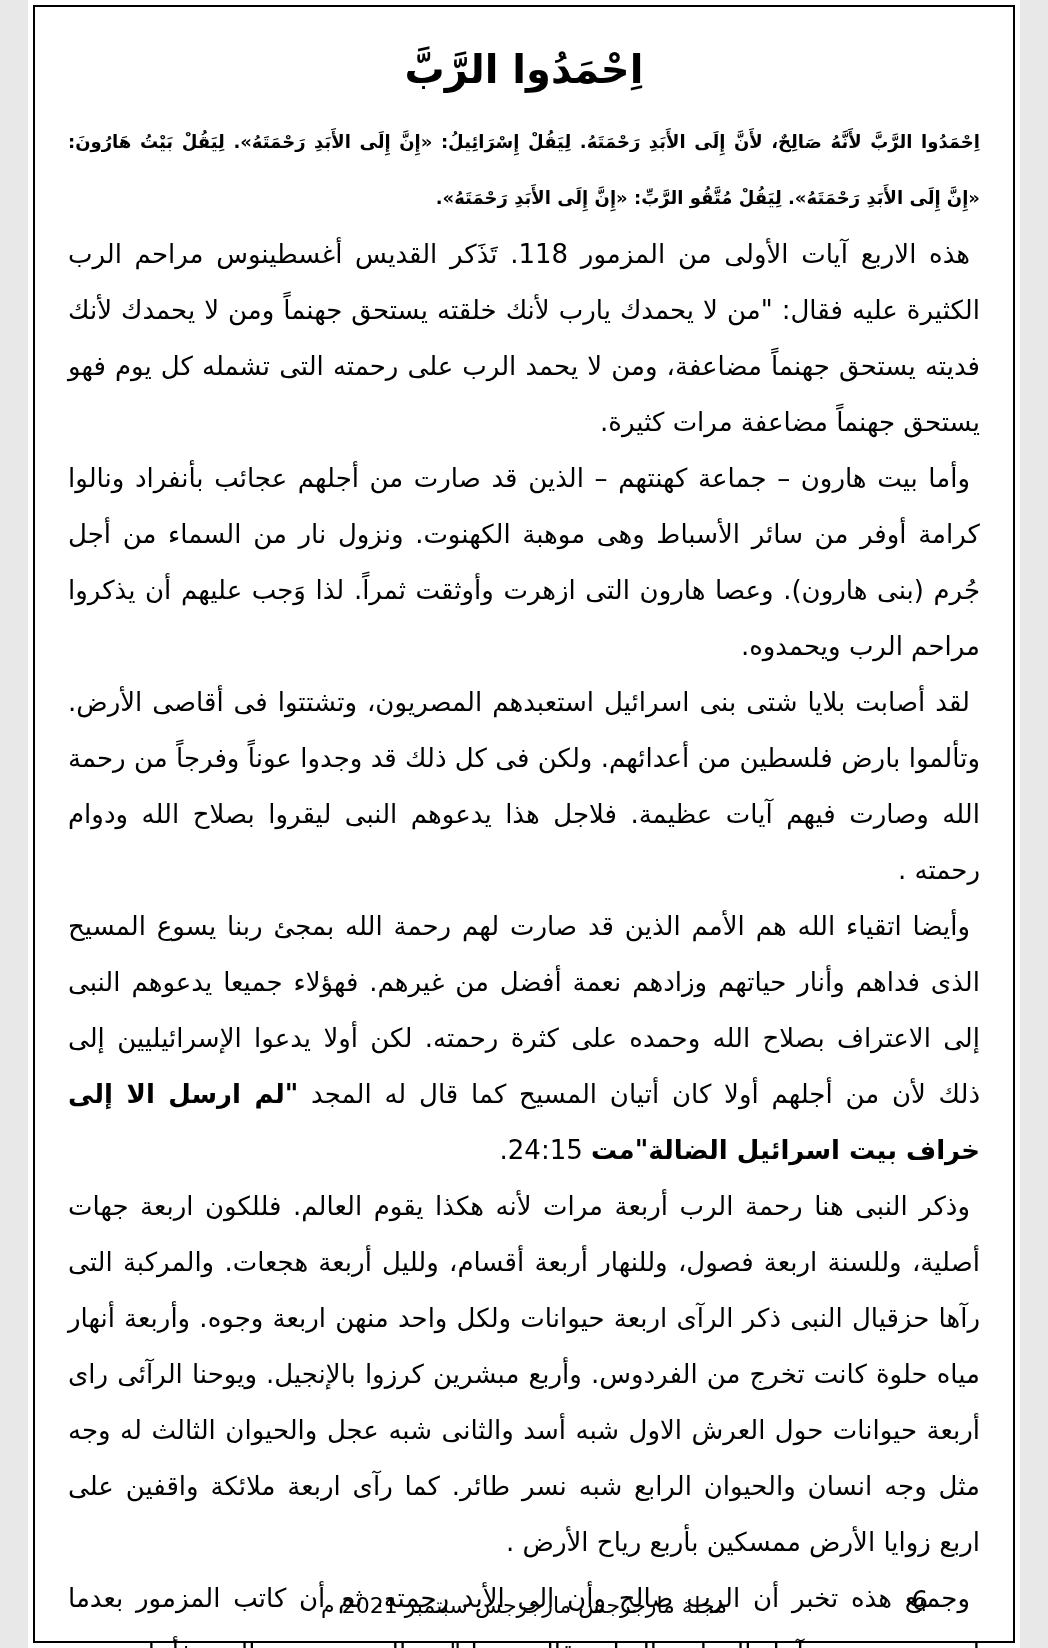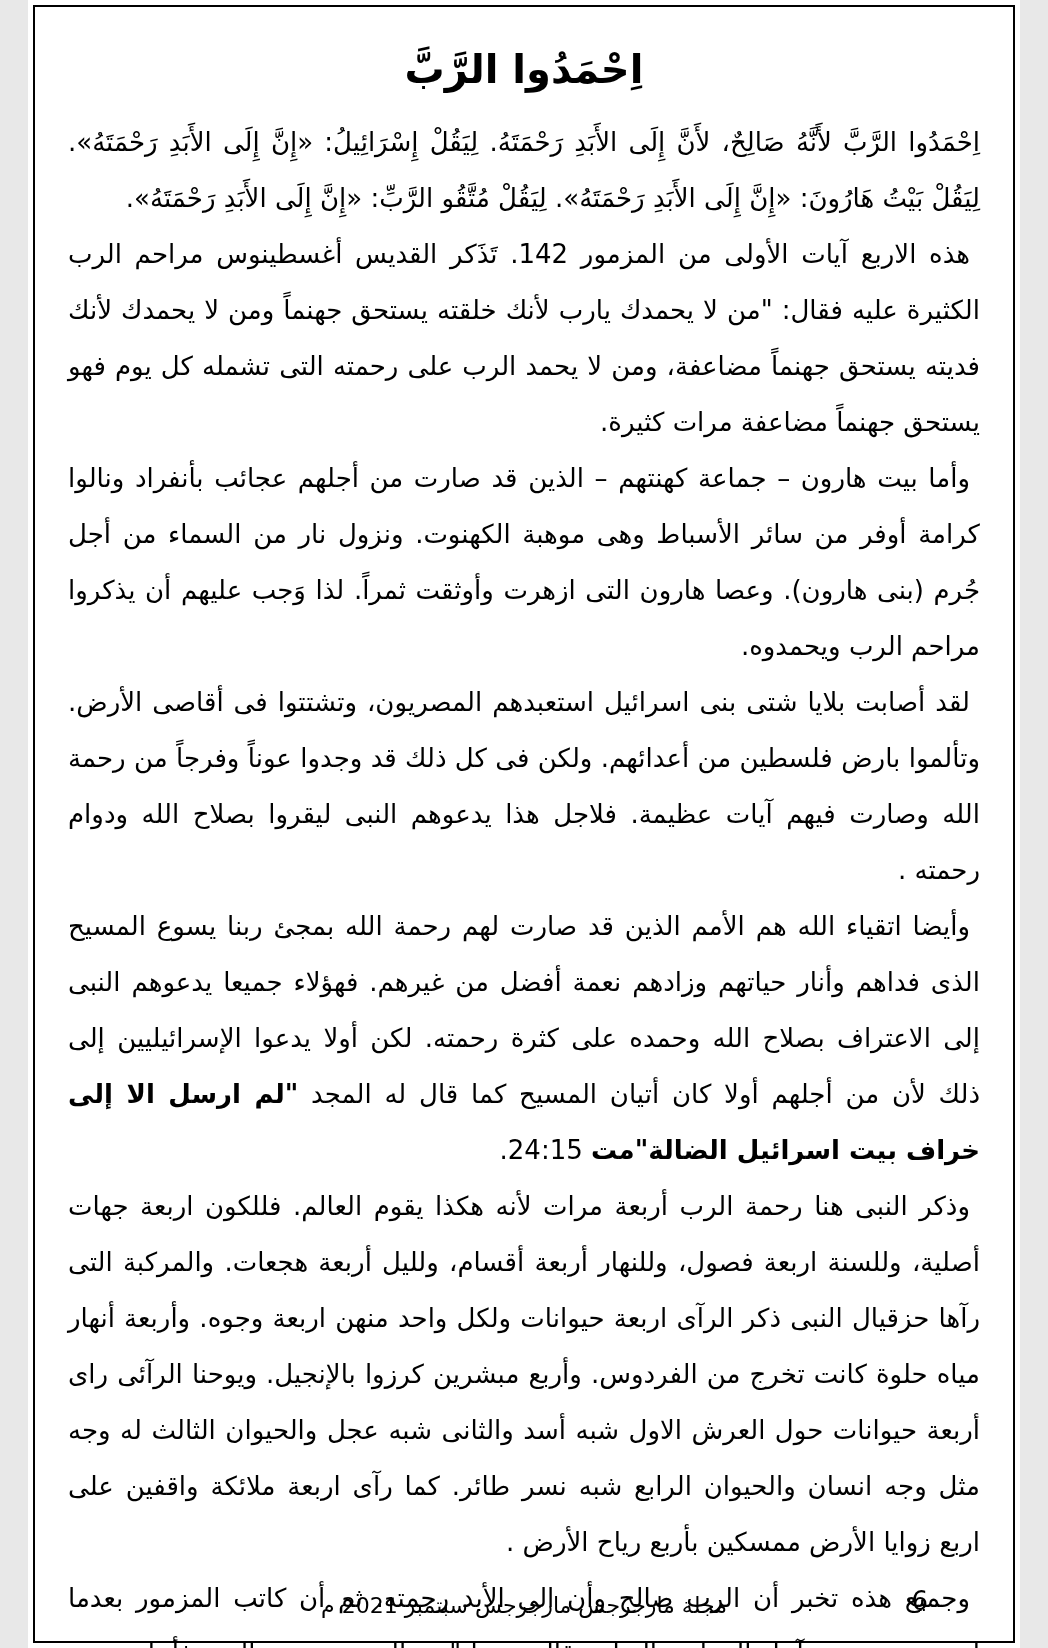--- a/index.html
+++ b/index.html
@@ -35,22 +35,22 @@
   }
   .body-text p {
     margin: 0;
     font-size: 26px;
     line-height: 56px;
     text-align: justify;
     text-justify: inter-word;
     text-indent: 10px;
   }
   .body-text p.verse {
-    font-weight: normal;
-    font-size: 26px;
+    font-weight: bold;
+    font-size: 18px;
     text-indent: 0;
   }
   .bold-quote { font-weight: bold; }
   .footer-line {
     position: absolute;
     bottom: 30px;
     left: 0;
     width: 100%;
     text-align: center;
     direction: rtl;
@@ -68,21 +68,21 @@
 
 <div class="page">
   <div class="frame"></div>
 
   <div class="content">
     <h1 class="title">اِحْمَدُوا الرَّبَّ</h1>
 
     <div class="body-text">
       <p class="verse">اِحْمَدُوا الرَّبَّ لأَنَّهُ صَالِحٌ، لأَنَّ إِلَى الأَبَدِ رَحْمَتَهُ. لِيَقُلْ إِسْرَائِيلُ: «إِنَّ إِلَى الأَبَدِ رَحْمَتَهُ». لِيَقُلْ بَيْتُ هَارُونَ: «إِنَّ إِلَى الأَبَدِ رَحْمَتَهُ». لِيَقُلْ مُتَّقُو الرَّبِّ: «إِنَّ إِلَى الأَبَدِ رَحْمَتَهُ».</p>
 
-      <p>هذه الاربع آيات الأولى من المزمور 142. تَذَكر القديس أغسطينوس مراحم الرب الكثيرة عليه فقال: "من لا يحمدك يارب لأنك خلقته يستحق جهنماً ومن لا يحمدك لأنك فديته يستحق جهنماً مضاعفة، ومن لا يحمد الرب على رحمته التى تشمله كل يوم فهو يستحق جهنماً مضاعفة مرات كثيرة.</p>
+      <p>هذه الاربع آيات الأولى من المزمور 118. تَذَكر القديس أغسطينوس مراحم الرب الكثيرة عليه فقال: "من لا يحمدك يارب لأنك خلقته يستحق جهنماً ومن لا يحمدك لأنك فديته يستحق جهنماً مضاعفة، ومن لا يحمد الرب على رحمته التى تشمله كل يوم فهو يستحق جهنماً مضاعفة مرات كثيرة.</p>
 
       <p>وأما بيت هارون – جماعة كهنتهم – الذين قد صارت من أجلهم عجائب بأنفراد ونالوا كرامة أوفر من سائر الأسباط وهى موهبة الكهنوت. ونزول نار من السماء من أجل جُرم (بنى هارون). وعصا هارون التى ازهرت وأوثقت ثمراً. لذا وَجب عليهم أن يذكروا مراحم الرب ويحمدوه.</p>
 
       <p>لقد أصابت بلايا شتى بنى اسرائيل استعبدهم المصريون، وتشتتوا فى أقاصى الأرض. وتألموا بارض فلسطين من أعدائهم. ولكن فى كل ذلك قد وجدوا عوناً وفرجاً من رحمة الله وصارت فيهم آيات عظيمة. فلاجل هذا يدعوهم النبى ليقروا بصلاح الله ودوام رحمته .</p>
 
       <p><span>وأيضا اتقياء الله هم الأمم الذين قد صارت لهم رحمة الله بمجئ ربنا يسوع المسيح الذى فداهم وأنار حياتهم وزادهم نعمة أفضل من غيرهم. فهؤلاء جميعا يدعوهم النبى إلى الاعتراف بصلاح الله وحمده على كثرة رحمته. لكن أولا يدعوا الإسرائيليين إلى ذلك لأن من أجلهم أولا كان أتيان المسيح كما قال له المجد </span><span class="bold-quote">"لم ارسل الا إلى خراف بيت اسرائيل الضالة"مت</span><span> 24:15.</span></p>
 
       <p>وذكر النبى هنا رحمة الرب أربعة مرات لأنه هكذا يقوم العالم. فللكون اربعة جهات أصلية، وللسنة اربعة فصول، وللنهار أربعة أقسام، ولليل أربعة هجعات. والمركبة التى رآها حزقيال النبى ذكر الرآى اربعة حيوانات ولكل واحد منهن اربعة وجوه. وأربعة أنهار مياه حلوة كانت تخرج من الفردوس. وأربع مبشرين كرزوا بالإنجيل. ويوحنا الرآئى راى أربعة حيوانات حول العرش الاول شبه أسد والثانى شبه عجل والحيوان الثالث له وجه مثل وجه انسان والحيوان الرابع شبه نسر طائر. كما رآى اربعة ملائكة واقفين على اربع زوايا الأرض ممسكين بأربع رياح الأرض .</p>
 
       <p>وجميع هذه تخبر أن الرب صالح وأن الى الأبد رحمته. ثم أن كاتب المزمور بعدما اسمع صوته من آجل المراحم الربانية قال بعدها "من الضيق دعوت الرب فأجابنى من الرحب .</p>

